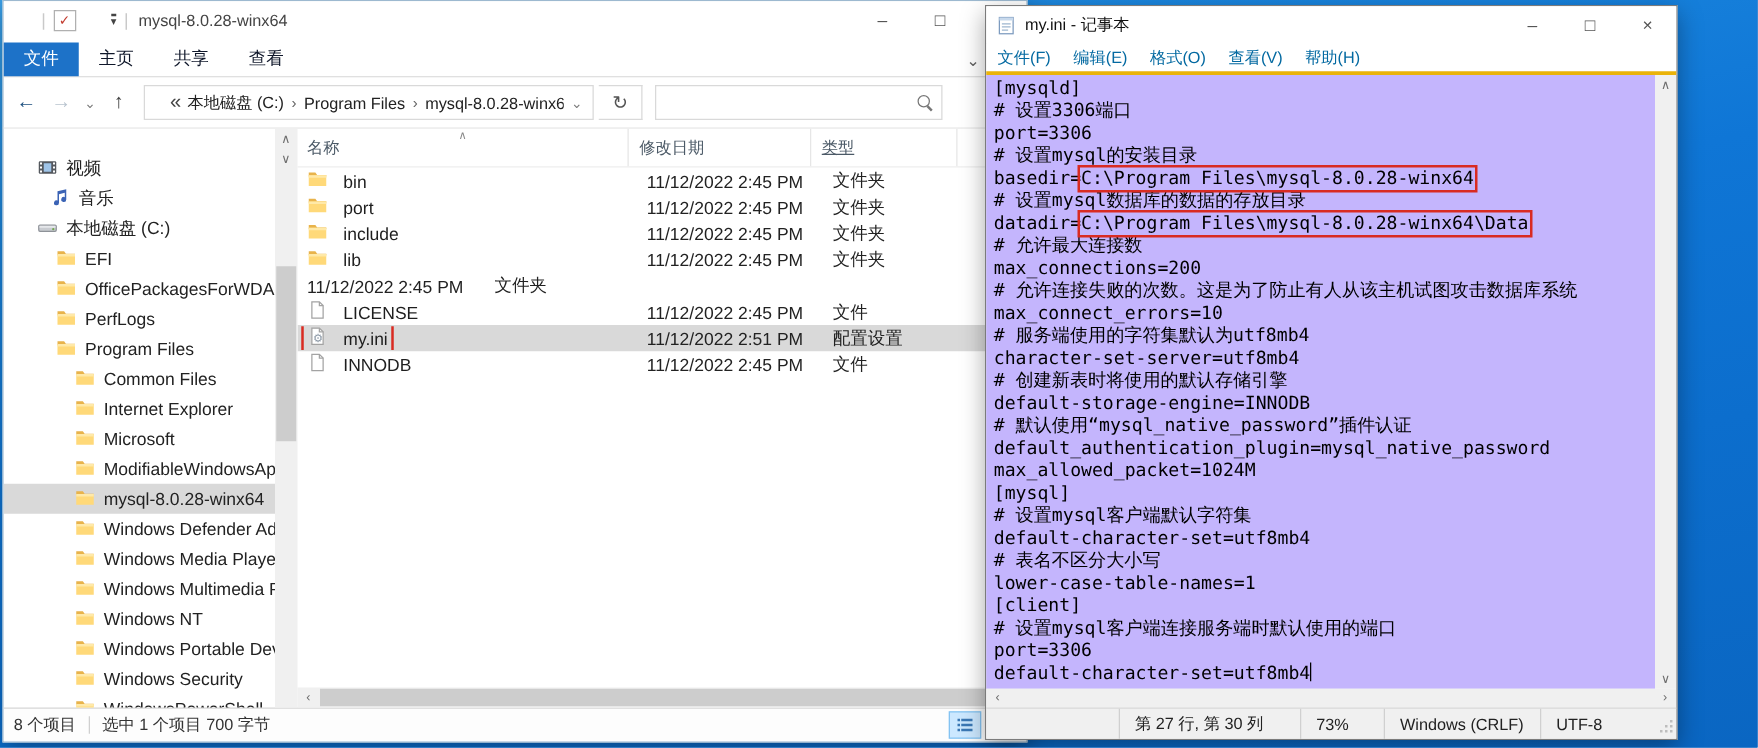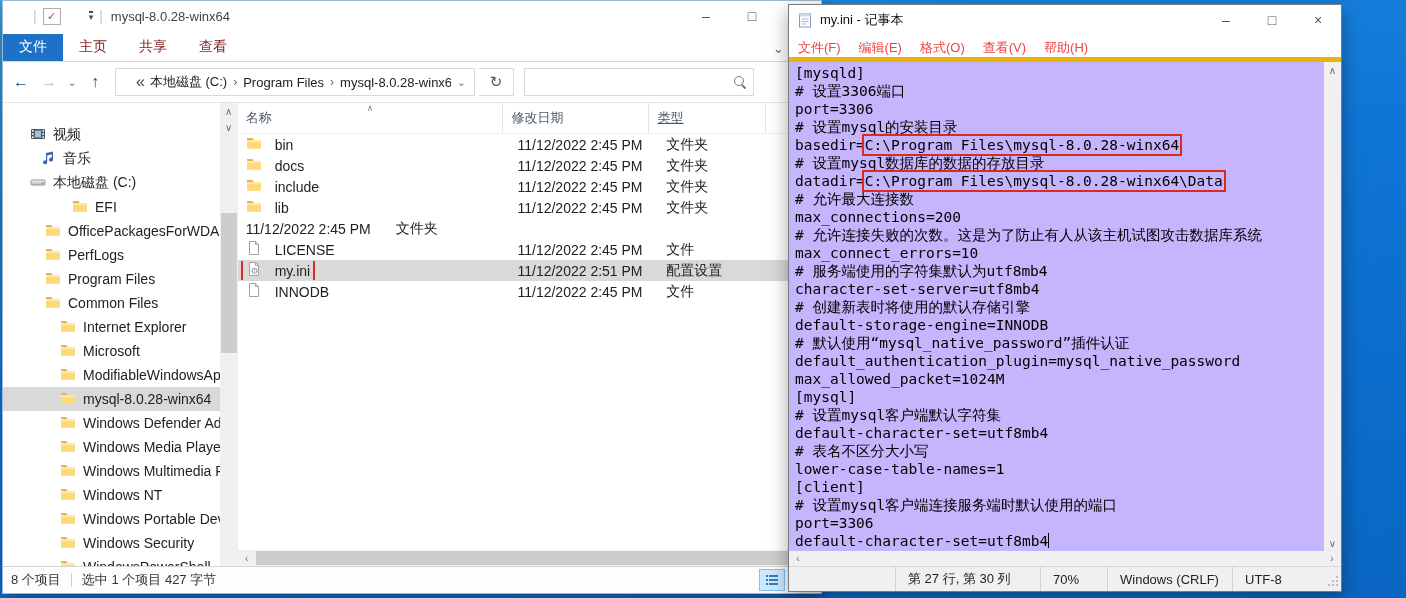--- a/index.html
+++ b/index.html
@@ -8,21 +8,21 @@
   .win{position:absolute;background:#fff;box-shadow:0 6px 18px rgba(0,0,0,.35);}
   
   #explorer{left:2px;top:0;width:818px;height:592px;border:1px solid #9db9d0;display:flex;flex-direction:column;}
   .ex-titlebar{height:30px;display:flex;align-items:center;padding:0 0 0 8px;background:#fff;flex:0 0 auto;}
   .qat{display:flex;align-items:center;gap:6px;}
   .tsep{color:#c9c9c9;font-size:14px;}
   .ex-title{margin-left:8px;font-size:13px;color:#444;flex:1 1 auto;white-space:nowrap;overflow:hidden;}
   .wbtns{display:flex;height:30px;}
   .wbtn{width:46px;height:30px;display:flex;align-items:center;justify-content:center;font-size:14px;color:#555;}
   .ribbonrow{height:30px;display:flex;align-items:flex-end;border-bottom:1px solid #d6d6d6;background:#fff;flex:0 0 auto;}
-  .rtab{padding:4px 16px 5px 16px;font-size:14px;color:#7f1d1d;}
+  .rtab{padding:4px 16px 5px 16px;font-size:14px;color:#0f172a;}
   .rtab.active{background:#1d72c8;color:#fff;}
   .ribbon-right{margin-left:auto;display:flex;align-items:center;gap:10px;padding:0 10px 4px 0;}
   .rib-collapse{color:#666;font-size:13px;}
   .helpdot{width:17px;height:17px;border-radius:50%;background:#2f7fe0;color:#fff;font-size:12px;font-weight:bold;
            display:flex;align-items:center;justify-content:center;}
   .navrow{height:40px;display:flex;align-items:center;background:#fff;padding:0 6px;gap:4px;flex:0 0 auto;border-bottom:1px solid #e3e3e3;}
   .navbtn{font-size:16px;width:24px;text-align:center;}
   .nav-back{color:#1b4e7e;} .nav-fwd{color:#b9c4cf;} .nav-drop{color:#777;font-size:11px;width:14px;} .nav-up{color:#444;}
   .addrbox{width:352px;height:26px;border:1px solid #d9d9d9;display:flex;align-items:center;background:#fff;padding:0 2px 0 4px;margin-left:4px;}
   .crumbs{display:flex;align-items:center;gap:2px;flex:1 1 auto;font-size:13px;color:#222;white-space:nowrap;overflow:hidden;}
@@ -56,21 +56,21 @@
   .ph-thumb{position:absolute;left:18px;right:22px;top:1px;height:14px;background:#cdcdcd;}
   .ex-status{height:26px;border-top:1px solid #d6d6d6;background:#fdfdfd;display:flex;align-items:center;font-size:13px;color:#333;padding:0 8px;flex:0 0 auto;}
   .st-sep{width:1px;height:14px;background:#d0d0d0;margin:0 10px;}
   .viewbtns{margin-left:auto;display:flex;gap:2px;}
   .viewbtn{width:24px;height:20px;display:flex;align-items:center;justify-content:center;border:1px solid transparent;}
   .viewbtn.sel{background:#cce8ff;border-color:#84c3f2;}
   
   #notepad{left:788px;top:4px;width:552px;height:586px;border:1px solid #7b7b7b;display:flex;flex-direction:column;}
   .np-titlebar{height:30px;display:flex;align-items:center;padding-left:8px;background:#fff;flex:0 0 auto;}
   .np-title{margin-left:7px;font-size:13px;color:#111;flex:1 1 auto;}
-  .np-menubar{height:22px;display:flex;align-items:flex-end;background:#fff;font-size:13px;color:#ef4444;border-bottom:5px solid #eab308;flex:0 0 auto;}
+  .np-menubar{height:22px;display:flex;align-items:center;background:#fff;font-size:13px;color:#0369a1;border-bottom:3px solid #eab308;flex:0 0 auto;}
   .menuitem{padding:0 9px;}
   .np-body{flex:1 1 auto;display:flex;min-height:0;}
   .np-text{flex:1 1 auto;background:#c4b5fd;overflow:hidden;padding:2px 0 0 6px;
            font-family:"DejaVu Sans Mono","Liberation Mono",monospace;font-size:14.5px;line-height:18px;color:#000;white-space:pre;}
   .npline{height:18px;}
   .inline-redbox{outline:2px solid #d92b22;outline-offset:1px;}
   .caret{display:inline-block;width:1px;height:15px;background:#000;vertical-align:-2px;}
   .np-vscroll{width:17px;background:#f0f0f0;display:flex;flex-direction:column;justify-content:space-between;align-items:center;flex:0 0 auto;}
   .np-hscroll{height:15px;background:#f0f0f0;display:flex;justify-content:space-between;align-items:center;flex:0 0 auto;}
   .np-status{height:24px;background:#f0f0f0;border-top:1px solid #d7d7d7;display:flex;align-items:center;font-size:13px;color:#222;flex:0 0 auto;}
@@ -174,21 +174,21 @@
             <span>音乐</span>
           </div>
           <div class="sbitem" style="padding-left: 27px;">
             <span><svg class="icon16" viewBox="0 0 16 16">
                 <rect x="1" y="6" width="14" height="5" rx="1" fill="#c9ccd1" stroke="#8e9298"></rect>
                 <rect x="1.6" y="6.6" width="12.8" height="1.6" fill="#e6e8eb"></rect>
                 <circle cx="12.6" cy="9.3" r="0.9" fill="#6fa84f"></circle>
               </svg></span>
             <span>本地磁盘 (C:)</span>
           </div>
-          <div class="sbitem" style="padding-left: 42px; margin-left: 27px;">
+          <div class="sbitem" style="padding-left: 42px;">
             <span><svg class="icon16" viewBox="0 0 16 16">
                 <path d="M1 3h5.3l1.4 1.9H15v1.3H1z" fill="#e8b34b"></path>
                 <rect x="1" y="5.2" width="14" height="8.6" fill="#ffd979"></rect>
                 <rect x="1" y="5.2" width="14" height="2" fill="#ffe9a8"></rect>
               </svg></span>
             <span>EFI</span>
           </div>
           <div class="sbitem" style="padding-left: 42px;">
             <span><svg class="icon16" viewBox="0 0 16 16">
                 <path d="M1 3h5.3l1.4 1.9H15v1.3H1z" fill="#e8b34b"></path>
@@ -206,21 +206,21 @@
             <span>PerfLogs</span>
           </div>
           <div class="sbitem" style="padding-left: 42px;">
             <span><svg class="icon16" viewBox="0 0 16 16">
                 <path d="M1 3h5.3l1.4 1.9H15v1.3H1z" fill="#e8b34b"></path>
                 <rect x="1" y="5.2" width="14" height="8.6" fill="#ffd979"></rect>
                 <rect x="1" y="5.2" width="14" height="2" fill="#ffe9a8"></rect>
               </svg></span>
             <span>Program Files</span>
           </div>
-          <div class="sbitem" style="padding-left: 42px;">
+          <div class="sbitem" style="padding-left: 57px;">
             <span><svg class="icon16" viewBox="0 0 16 16">
                 <path d="M1 3h5.3l1.4 1.9H15v1.3H1z" fill="#e8b34b"></path>
                 <rect x="1" y="5.2" width="14" height="8.6" fill="#ffd979"></rect>
                 <rect x="1" y="5.2" width="14" height="2" fill="#ffe9a8"></rect>
               </svg></span>
             <span>Common Files</span>
           </div>
           <div class="sbitem" style="padding-left: 57px;">
             <span><svg class="icon16" viewBox="0 0 16 16">
                 <path d="M1 3h5.3l1.4 1.9H15v1.3H1z" fill="#e8b34b"></path>
@@ -356,21 +356,21 @@
               <div class="fc-size"></div>
             </div>
             <div class="frow">
               <div class="fc-name">
                 <span class="namewrap">
                   <span><svg class="icon16" viewBox="0 0 16 16">
                       <path d="M1 3h5.3l1.4 1.9H15v1.3H1z" fill="#e8b34b"></path>
                       <rect x="1" y="5.2" width="14" height="8.6" fill="#ffd979"></rect>
                       <rect x="1" y="5.2" width="14" height="2" fill="#ffe9a8"></rect>
                     </svg></span>
-                  <span>docs</span>
+                  <span>port</span>
                 </span>
               </div>
               <div class="fc-date">11/12/2022 2:45 PM</div>
               <div class="fc-kind">文件夹</div>
               <div class="fc-size"></div>
             </div>
             <div class="frow">
               <div class="fc-name">
                 <span class="namewrap">
                   <span><svg class="icon16" viewBox="0 0 16 16">
@@ -453,21 +453,21 @@
           <span class="scr-arrow" style="width:18px;">‹</span>
           <div class="ph-thumb"></div>
           <span class="scr-arrow" style="width:18px;margin-left:auto;">›</span>
         </div>
       </div>
     </div>
 
     <div class="ex-status">
       <span>8 个项目</span>
       <span class="st-sep"></span>
-      <span>选中 1 个项目  427 字节</span>
+      <span>选中 1 个项目  700 字节</span>
       <div class="viewbtns">
         <span class="viewbtn sel">
           <svg class="icon14" viewBox="0 0 14 14">
               <g fill="#3b78b5">
                 <rect x="1" y="2" width="2" height="2"></rect>
                 <rect x="4" y="2" width="9" height="2"></rect>
                 <rect x="1" y="6" width="2" height="2"></rect>
                 <rect x="4" y="6" width="9" height="2"></rect>
                 <rect x="1" y="10" width="2" height="2"></rect>
                 <rect x="4" y="10" width="9" height="2"></rect>
@@ -516,21 +516,21 @@
         <span class="scr-arrow">∨</span>
       </div>
     </div>
     <div class="np-hscroll">
       <span class="scr-arrow" style="width:18px;">‹</span>
       <span class="scr-arrow" style="width:18px;">›</span>
     </div>
     <div class="np-status">
       <div class="np-cell first"></div>
       <div class="np-cell" style="width:120px;">第 27 行, 第 30 列</div>
-      <div class="np-cell" style="width:42px;">70%</div>
+      <div class="np-cell" style="width:42px;">73%</div>
       <div class="np-cell" style="width:100px;">Windows (CRLF)</div>
       <div class="np-cell" style="width:70px;">UTF-8</div>
       <svg class="grip" viewBox="0 0 12 12">
           <g fill="#bdbdbd">
             <rect x="9" y="9" width="2" height="2"></rect>
             <rect x="5" y="9" width="2" height="2"></rect>
             <rect x="9" y="5" width="2" height="2"></rect>
             <rect x="1" y="9" width="2" height="2"></rect>
             <rect x="5" y="5" width="2" height="2"></rect>
             <rect x="9" y="1" width="2" height="2"></rect>

